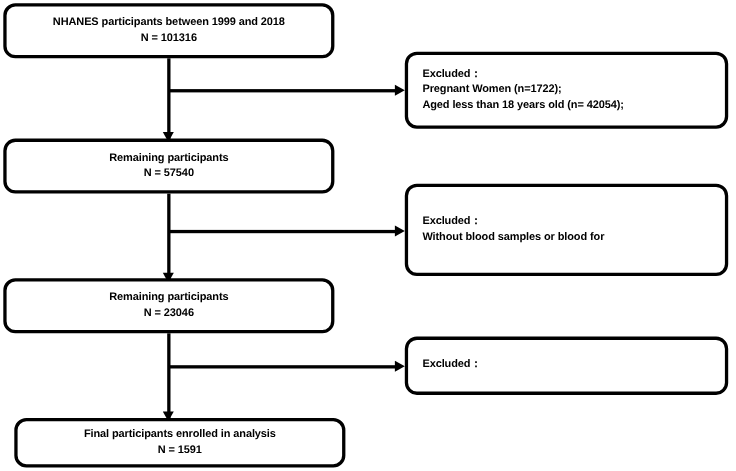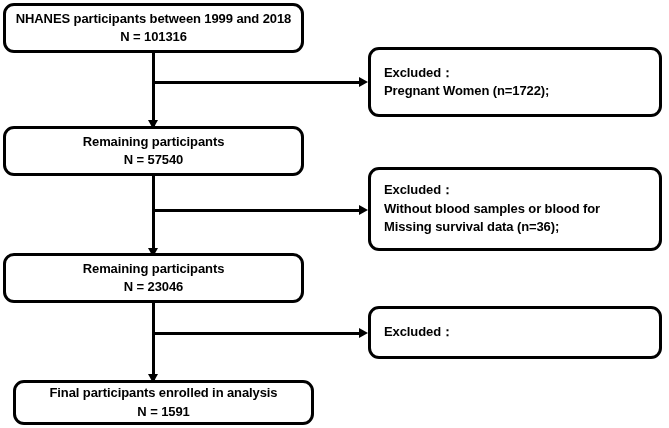--- a/index.html
+++ b/index.html
@@ -21,21 +21,21 @@
     position: absolute;
     box-sizing: border-box;
     background: #ffffff;
     border: 3px solid #000000;
     border-radius: 11px;
     display: flex;
     flex-direction: column;
     justify-content: center;
     color: #000000;
     font-weight: bold;
-    font-size: 13px;
+    font-size: 10px;
     line-height: 1.42;
     letter-spacing: -0.1px;
     z-index: 2;
   }
   .node.centered {
     align-items: center;
     text-align: center;
   }
   .node.left-aligned {
     align-items: flex-start;
@@ -117,36 +117,36 @@
   </div>
 
   <div class="v-line" id="vline-1"></div>
   <div class="h-line" id="hline-1"></div>
   <div class="arrow-right" id="arrow-r-1"></div>
   <div class="arrow-down" id="arrow-d-1"></div>
 
   <div class="node left-aligned" id="node-excl-1">
     <div class="node-line">Excluded：</div>
     <div class="node-line">Pregnant Women (n=1722);</div>
+    <div class="node-line">Aged less than 18 years old (n= 42054);</div>
   </div>
 
   <div class="node centered" id="node-remain-1">
     <div class="node-line">Remaining participants</div>
     <div class="node-line">N = 57540</div>
   </div>
 
   <div class="v-line" id="vline-2"></div>
   <div class="h-line" id="hline-2"></div>
   <div class="arrow-right" id="arrow-r-2"></div>
   <div class="arrow-down" id="arrow-d-2"></div>
 
   <div class="node left-aligned" id="node-excl-2">
     <div class="node-line">Excluded：</div>
     <div class="node-line">Without blood samples or blood for</div>
-    <div class="node-line">Missing survival data (n=36);</div>
   </div>
 
   <div class="node centered" id="node-remain-2">
     <div class="node-line">Remaining participants</div>
     <div class="node-line">N = 23046</div>
   </div>
 
   <div class="v-line" id="vline-3"></div>
   <div class="h-line" id="hline-3"></div>
   <div class="arrow-right" id="arrow-r-3"></div>

